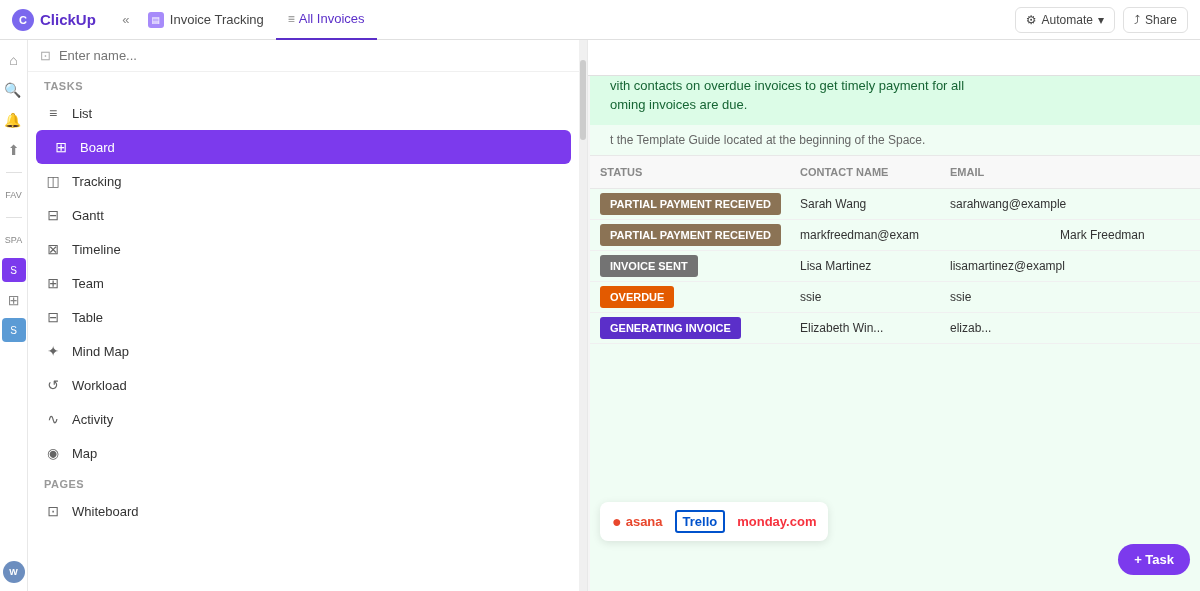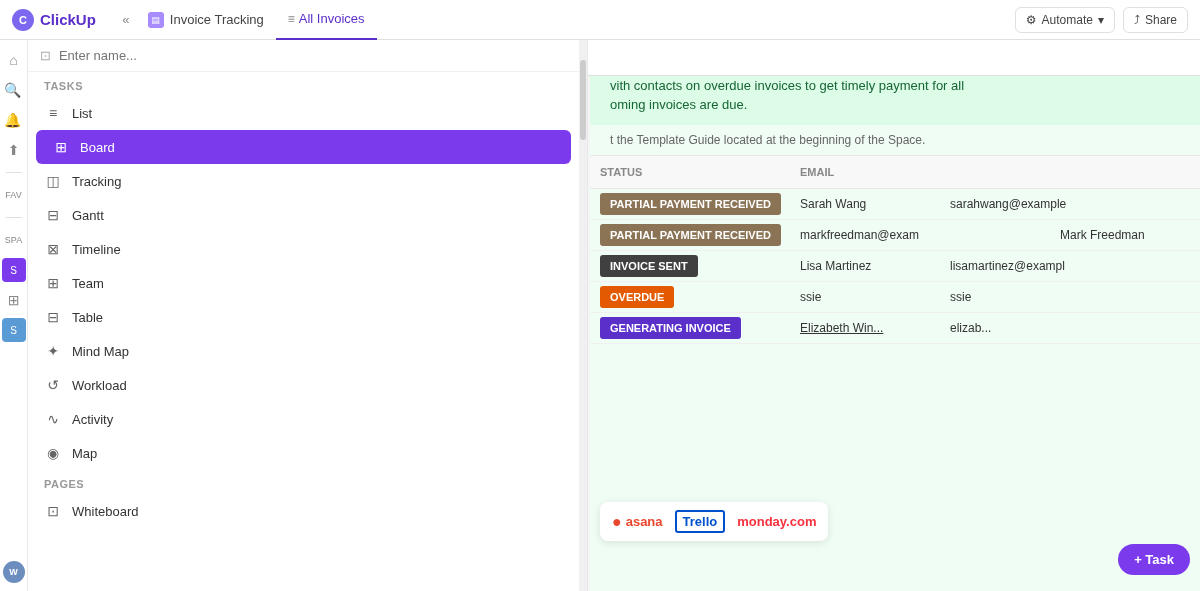--- a/index.html
+++ b/index.html
@@ -117,21 +117,21 @@
       display: flex; background: #f8f8f8; border-top: 1px solid #e8e8e8; border-bottom: 1px solid #e8e8e8;
       padding: 6px 0;
     }
     .th { font-size: 11px; color: #888; font-weight: 600; text-transform: uppercase; padding: 4px 10px; }
     .invoice-row { display: flex; align-items: center; border-bottom: 1px solid #f0f0f0; }
     .td { padding: 8px 10px; font-size: 12px; color: #333; }
     .status-badge {
       padding: 5px 10px; border-radius: 3px; color: #fff; font-size: 11px; font-weight: 700; text-align: left; white-space: nowrap;
     }
     .status-partial { background: #8b7355; }
-    .status-sent { background: #404040; }
+    .status-sent { background: #737373; }
     .status-overdue { background: #e35a00; }
     .status-generating { background: #5b2fc9; }
     .logo-asana { display: flex; align-items: center; gap: 4px; font-size: 13px; color: #e8472d; font-weight: 600; }
     .logo-trello { color: #0052cc; font-weight: 700; font-size: 13px; border: 2px solid #0052cc; padding: 2px 6px; border-radius: 3px; }
     .logo-monday { color: #f6323e; font-weight: 700; font-size: 13px; }
 
     .task-btn {
       position: absolute; bottom: 16px; right: 10px; background: #7c3aed; color: #fff; border: none; border-radius: 20px; padding: 8px 16px; font-size: 13px; font-weight: 600; cursor: pointer; display: flex; align-items: center; gap: 6px; z-index: 200; margin-top: 44px;
     }
   </style>
@@ -357,20 +357,21 @@
 
 <div class="invoice-area">
   <div class="invoice-description">
     s and understand outstanding unpaid balances at a glance.<br>
     vith contacts on overdue invoices to get timely payment for all<br>
     oming invoices are due.
   </div>
   <div class="guide-text">t the Template Guide located at the beginning of the Space.</div>
   <div class="table-header">
     <div class="th" style="width:200px;">STATUS</div>
+    <div class="th" style="width:150px;">CONTACT NAME</div>
     <div class="th" style="flex:1;">EMAIL</div>
   </div>
 
   <div class="invoice-row">
     <div class="td" style="width:200px;">
       <span class="status-badge status-partial">PARTIAL PAYMENT RECEIVED</span>
     </div>
     <div class="td" style="width:150px;">Sarah Wang</div>
     <div class="td" style="flex:1;">sarahwang@example</div>
   </div>
@@ -396,21 +397,21 @@
       <span class="status-badge status-overdue">OVERDUE</span>
     </div>
     <div class="td" style="width:150px;">ssie</div>
     <div class="td" style="flex:1;">ssie</div>
   </div>
 
   <div class="invoice-row">
     <div class="td" style="width:200px;">
       <span class="status-badge status-generating">GENERATING INVOICE</span>
     </div>
-    <div class="td" style="width:150px;text-decoration:underline;">Elizabeth Win...</div>
+    <div class="td" style="width:150px;">Elizabeth Win...</div>
     <div class="td" style="flex:1;">elizab...</div>
   </div>
 
   <div style="position:absolute;bottom:50px;left:10px;display:flex;align-items:center;gap:12px;background:#fff;padding:8px 12px;border-radius:8px;box-shadow:0 2px 8px rgba(0,0,0,0.1);">
     <div class="logo-asana">
       <span style="color:#e8472d;font-size:16px;">●</span>
       <span>asana</span>
     </div>
     <div class="logo-trello">Trello</div>
     <div class="logo-monday">monday.com</div>

